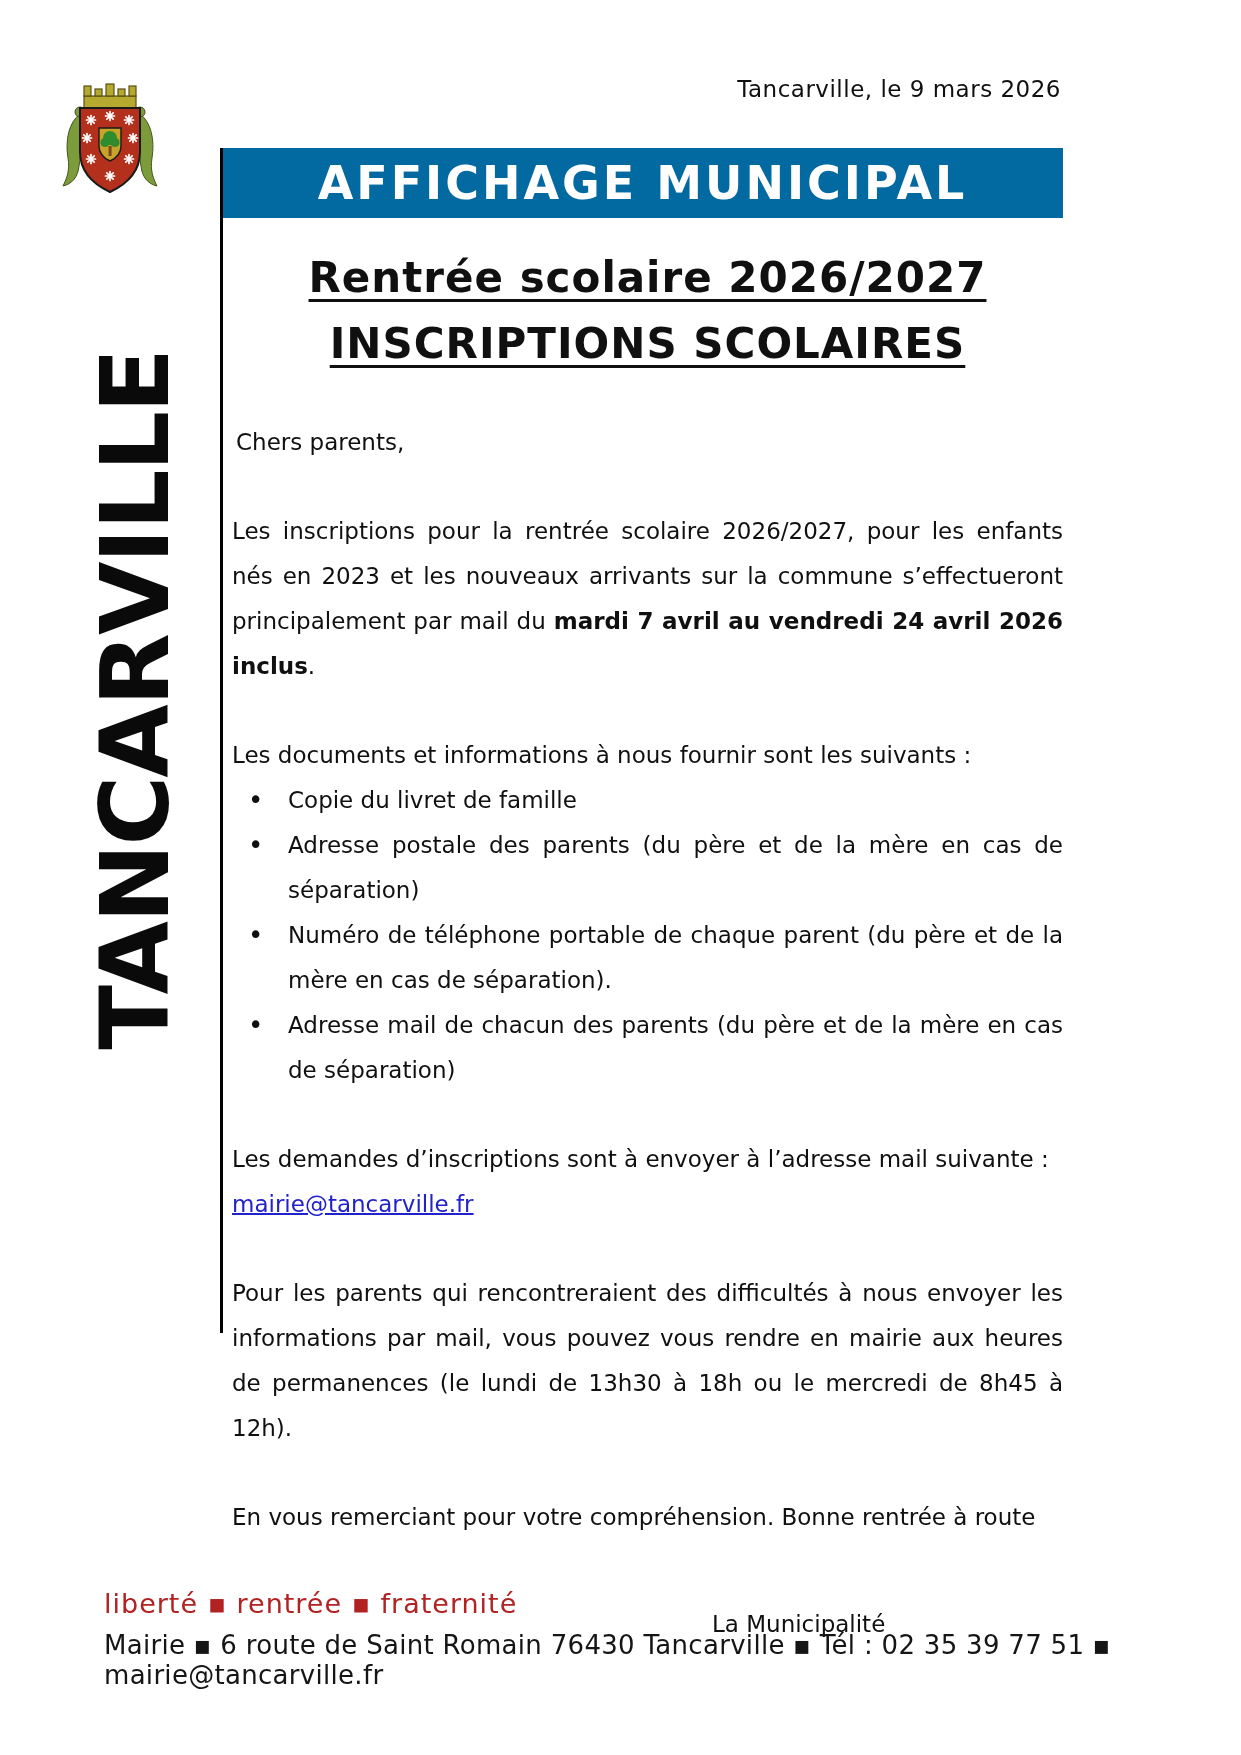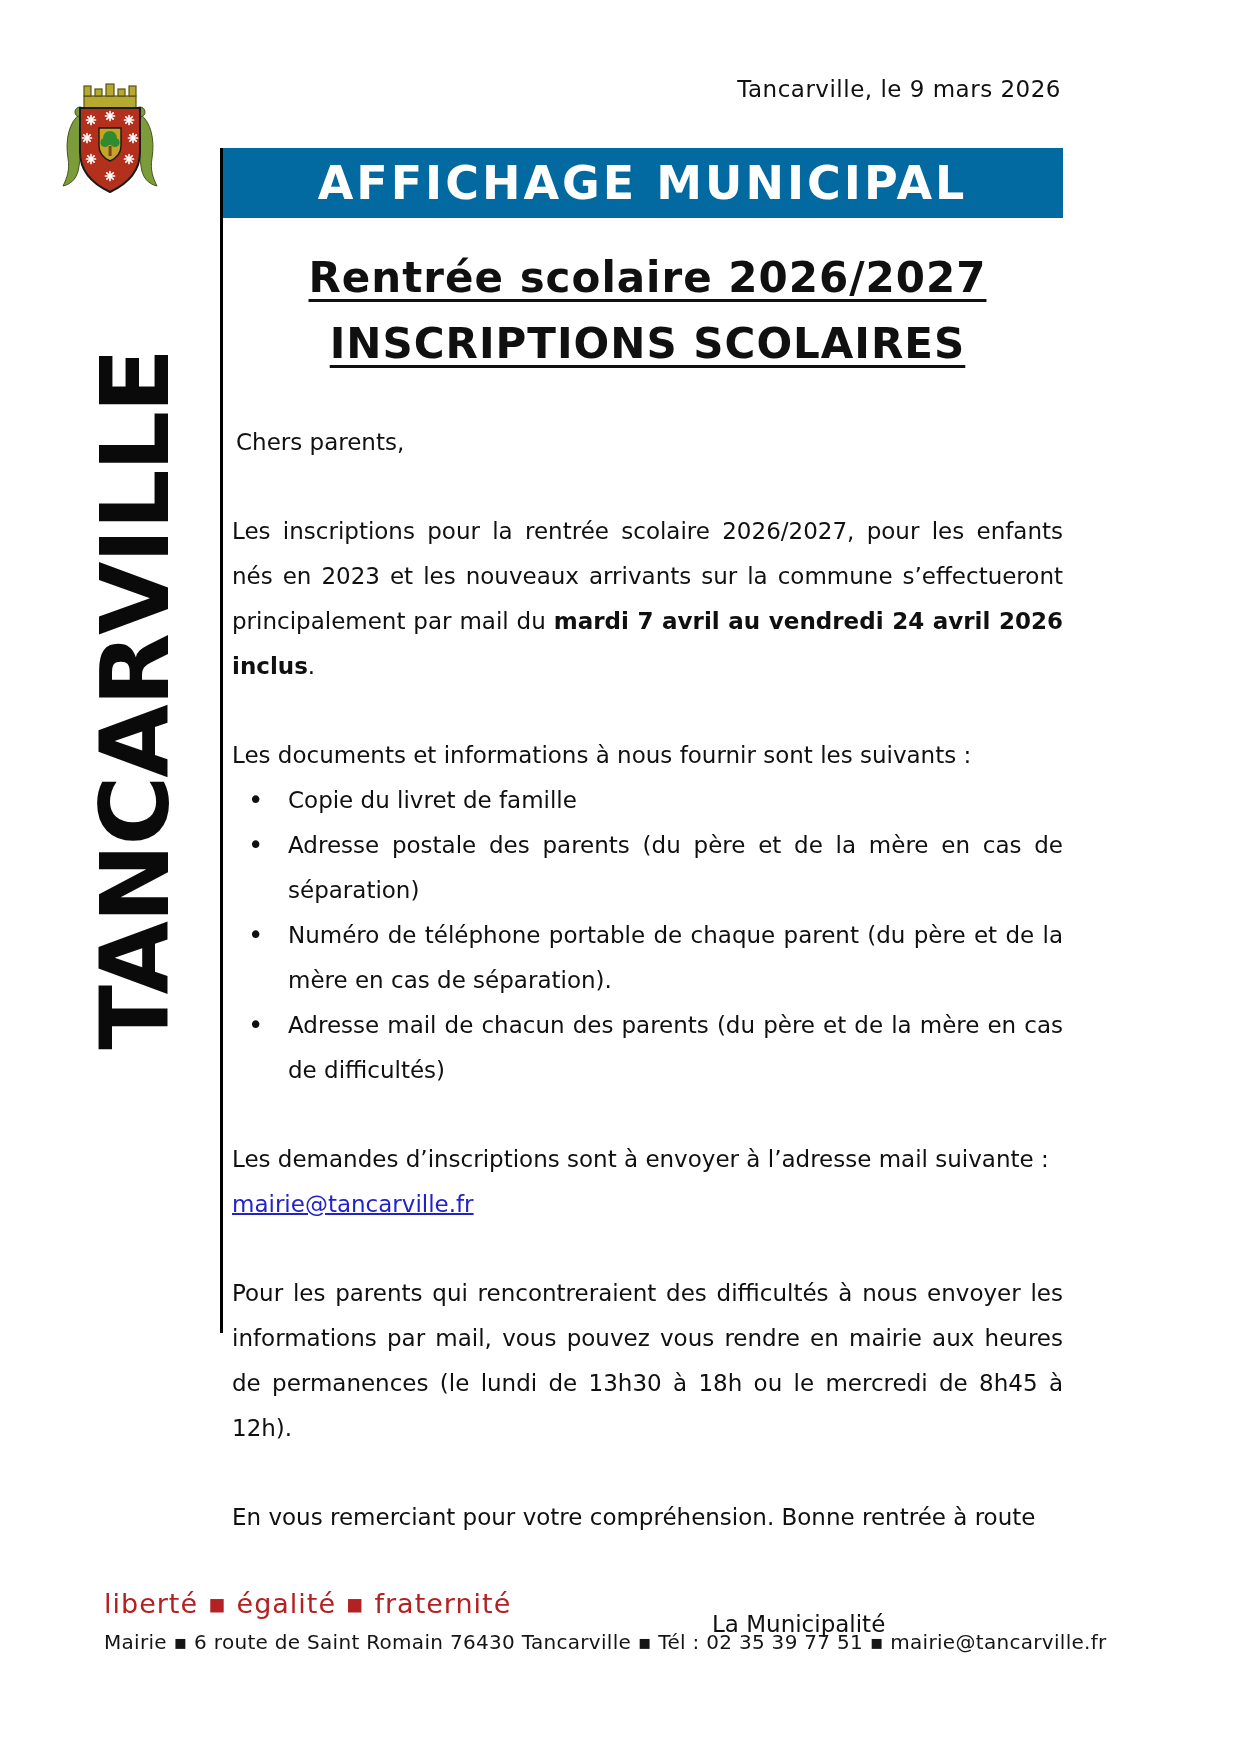--- a/index.html
+++ b/index.html
@@ -73,21 +73,21 @@
   }
   .closing{margin:0 0 62px 0;}
   .signature{margin:0 0 0 480px;}
   
   .footer-motto{
     position:absolute; left:104px; top:1588px;
     color:#b22222; font-size:27px; letter-spacing:1px;
   }
   .footer-address{
     position:absolute; left:104px; top:1630px;
-    font-size:20px; color:#151515; letter-spacing:.3px;
+    font-size:26px; color:#151515; letter-spacing:.3px;
   }
 </style>
 </head>
 <body>
 
 <div class="page">
 
   <div class="date-line">Tancarville, le 9 mars 2026</div>
 
   <svg class="crest" viewBox="0 0 100 140" aria-hidden="true">
@@ -184,30 +184,30 @@
     <div class="salutation">Chers parents,</div>
 
     <p class="para"><span>Les inscriptions pour la rentrée scolaire 2026/2027, pour les enfants nés en 2023 et les nouveaux arrivants sur la commune s’effectueront principalement par mail du </span><b>mardi 7 avril au vendredi 24 avril 2026 inclus</b><span>.</span></p>
 
     <p class="para docs-intro">Les documents et informations à nous fournir sont les suivants :</p>
 
     <ul class="doc-list">
       <li>Copie du livret de famille</li>
       <li>Adresse postale des parents (du père et de la mère en cas de séparation)</li>
       <li>Numéro de téléphone portable de chaque parent (du père et de la mère en cas de séparation).</li>
-      <li>Adresse mail de chacun des parents (du père et de la mère en cas de difficultés)</li>
+      <li>Adresse mail de chacun des parents (du père et de la mère en cas de séparation)</li>
     </ul>
 
     <p class="para mail-para"><span>Les demandes d’inscriptions sont à envoyer à l’adresse mail suivante :</span><br>
       <a class="mail-link">mairie@tancarville.fr</a></p>
 
     <p class="para">Pour les parents qui rencontreraient des difficultés à nous envoyer les informations par mail, vous pouvez vous rendre en mairie aux heures de permanences (le lundi de 13h30 à 18h ou le mercredi de 8h45 à 12h).</p>
 
     <p class="para closing">En vous remerciant pour votre compréhension. Bonne rentrée à route</p>
 
     <div class="signature">La Municipalité</div>
 
   </div>
 
-  <div class="footer-motto">liberté ▪ égalité ▪ fraternité</div>
+  <div class="footer-motto">liberté ▪ rentrée ▪ fraternité</div>
   <div class="footer-address">Mairie ▪ 6 route de Saint Romain 76430 Tancarville ▪ Tél : 02 35 39 77 51 ▪ mairie@tancarville.fr</div>
 
 </div>
 
 </body></html>

